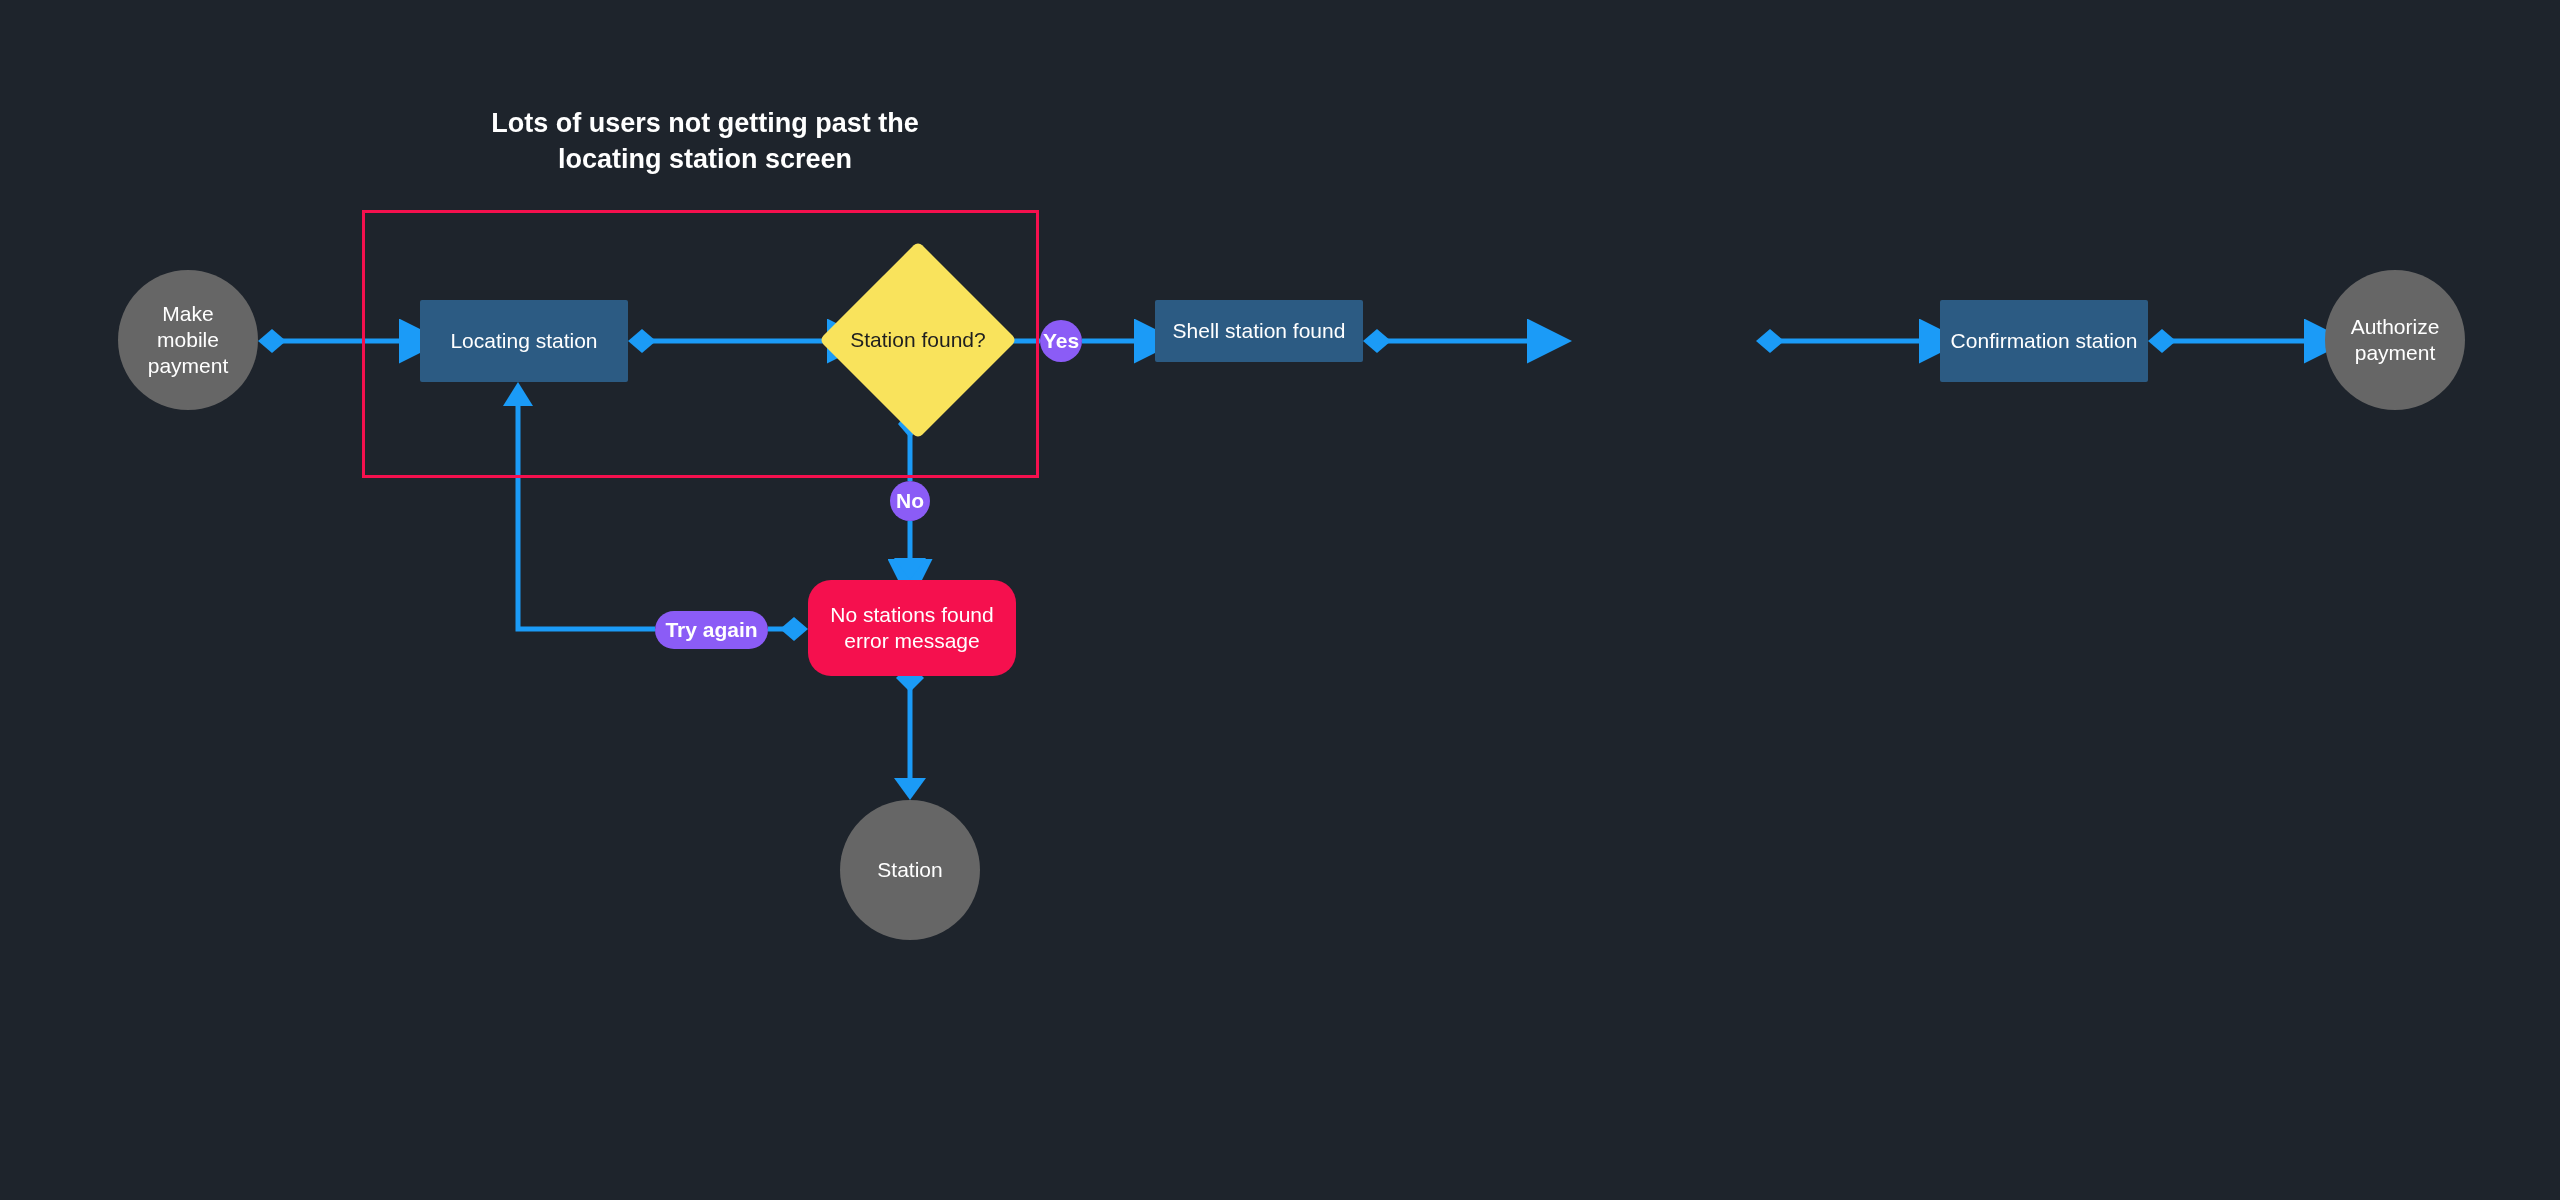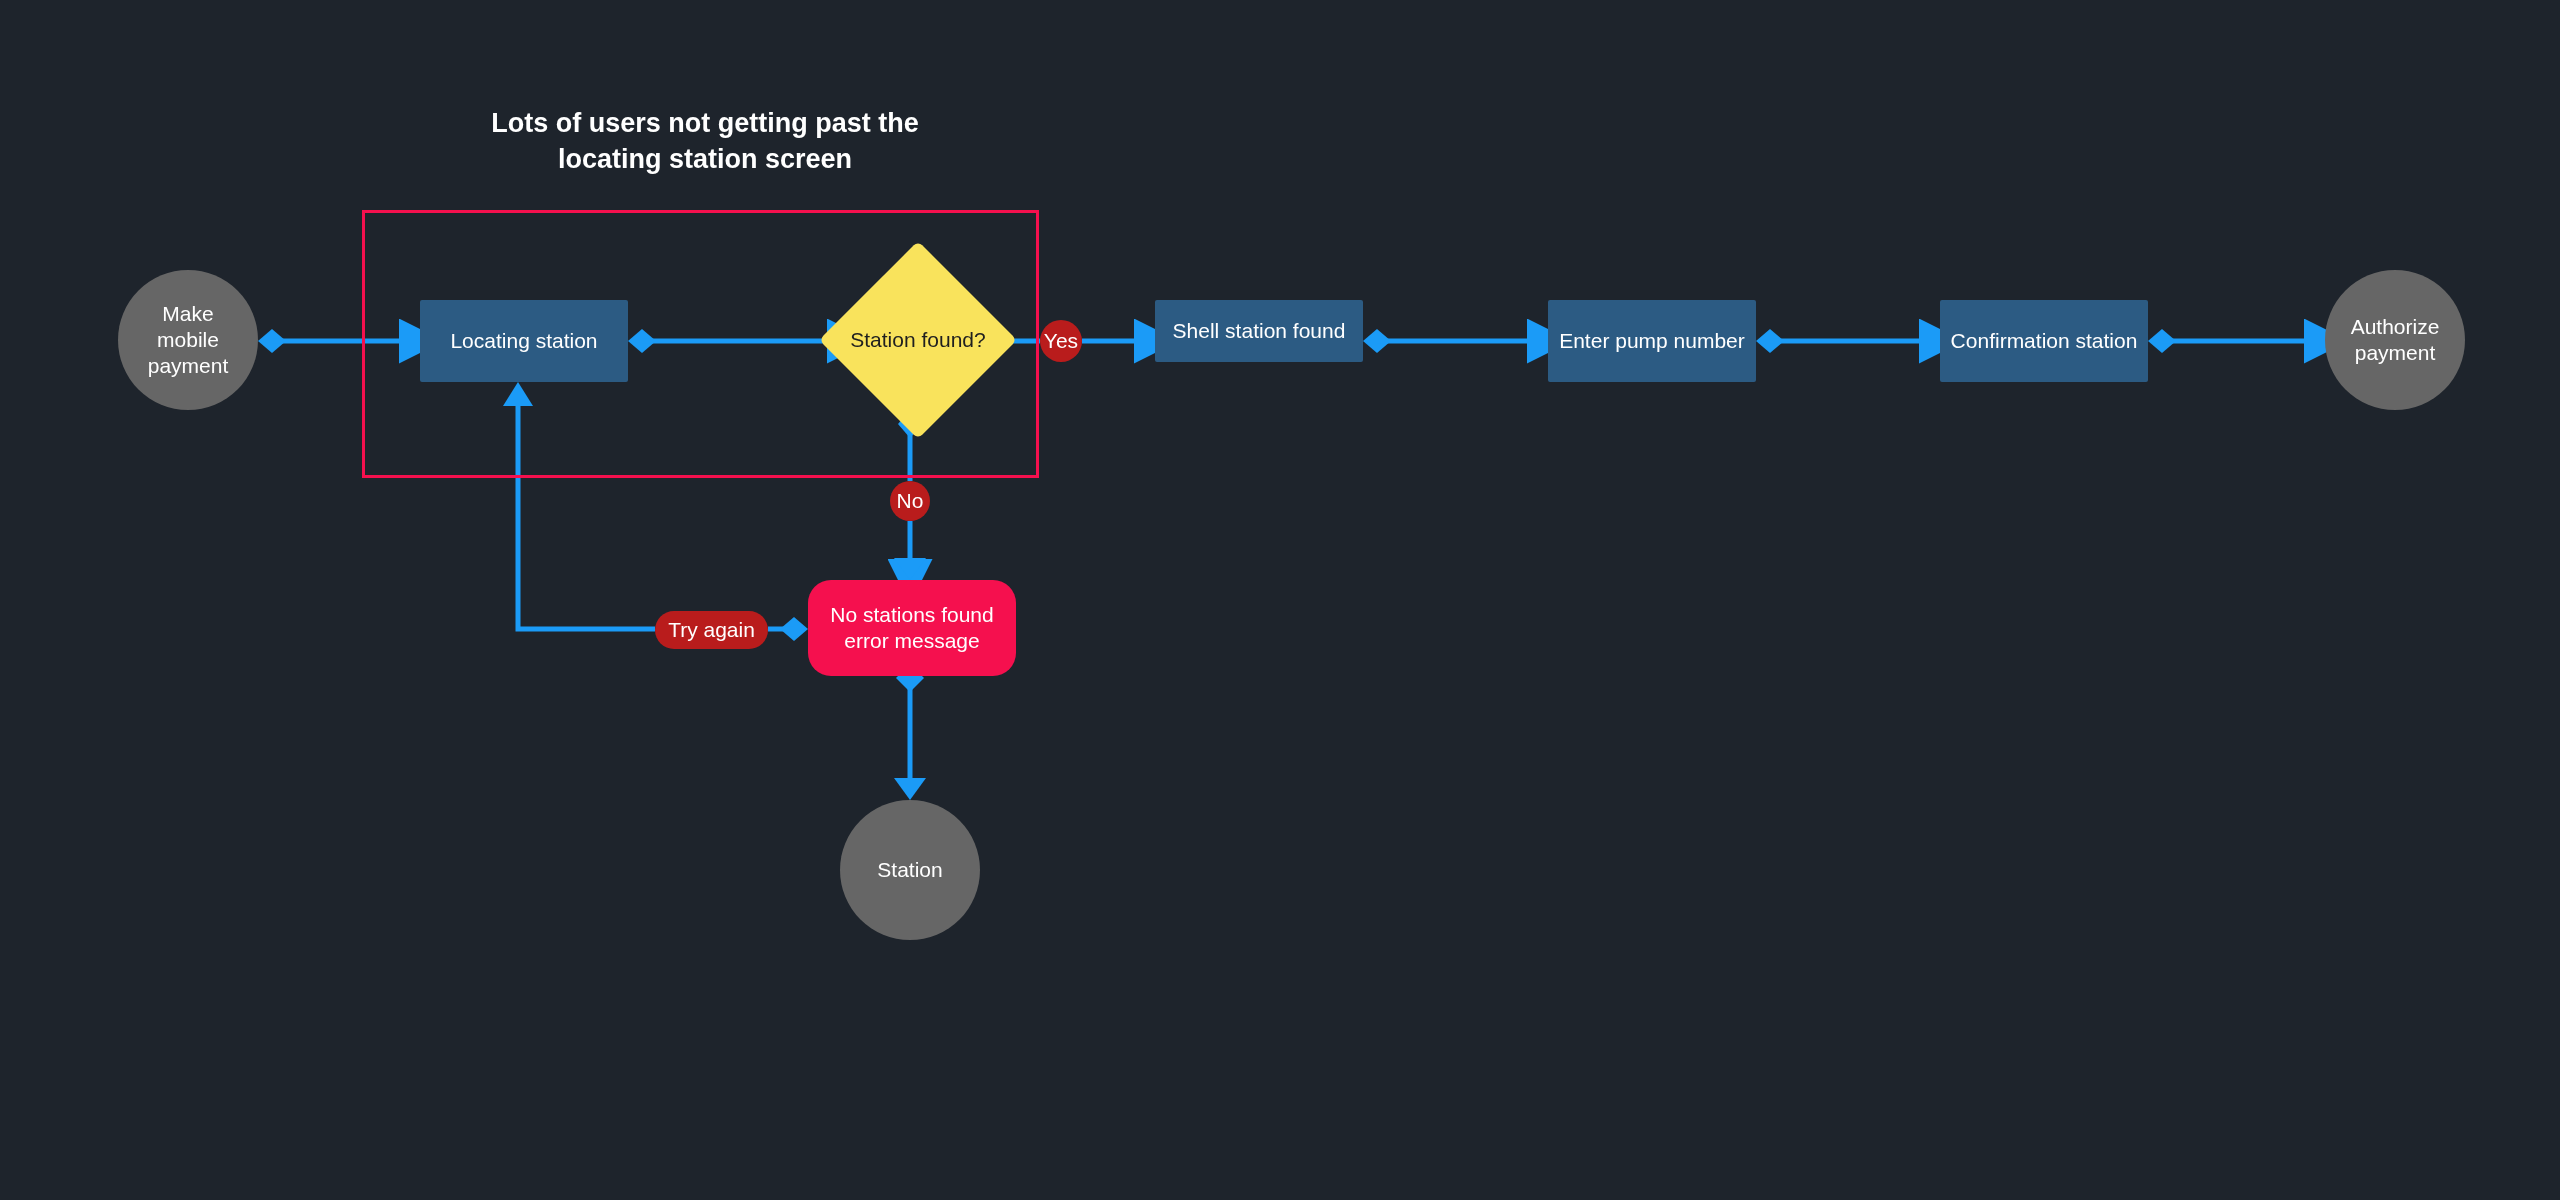--- a/index.html
+++ b/index.html
@@ -69,26 +69,27 @@
   .node-decision .diamond-label {
     position: relative;
     z-index: 2;
   }
   .edge-label {
     position: absolute;
     box-sizing: border-box;
     display: flex;
     align-items: center;
     justify-content: center;
-    background: #b91c1c;
+    background: #8b5cf6;
     color: #ffffff;
     font-size: 21px;
     border-radius: 999px;
     white-space: nowrap;
     padding: 0 14px;
+    font-weight: bold;
   }
   .annotation {
     position: absolute;
     color: #ffffff;
     font-size: 27px;
     font-weight: 600;
     line-height: 1.35;
     text-align: center;
     white-space: pre-line;
   }
@@ -180,21 +181,20 @@
 
   <div class="node node-process" style="left:420px; top:300px; width:208px; height:82px;">Locating station</div>
 
   <div class="node node-decision" style="left:848px; top:270px; width:140px; height:140px;">
     <span class="diamond-shape"></span>
     <span class="diamond-label">Station found?</span>
   </div>
 
   <div class="node node-process" style="left:1155px; top:300px; width:208px; height:62px;">Shell station found</div>
 
-  <div class="node node-process" style="left:1548px; top:300px; width:208px; height:82px;">Enter pump number</div>
 
   <div class="node node-process" style="left:1940px; top:300px; width:208px; height:82px;">Confirmation station</div>
 
   <div class="node node-terminal" style="left:2325px; top:270px; width:140px; height:140px;">Authorize
 payment</div>
 
   <div class="node node-error" style="left:808px; top:580px; width:208px; height:96px;">No stations found
 error message</div>
 
   <div class="node node-terminal" style="left:840px; top:800px; width:140px; height:140px;">Station</div>

